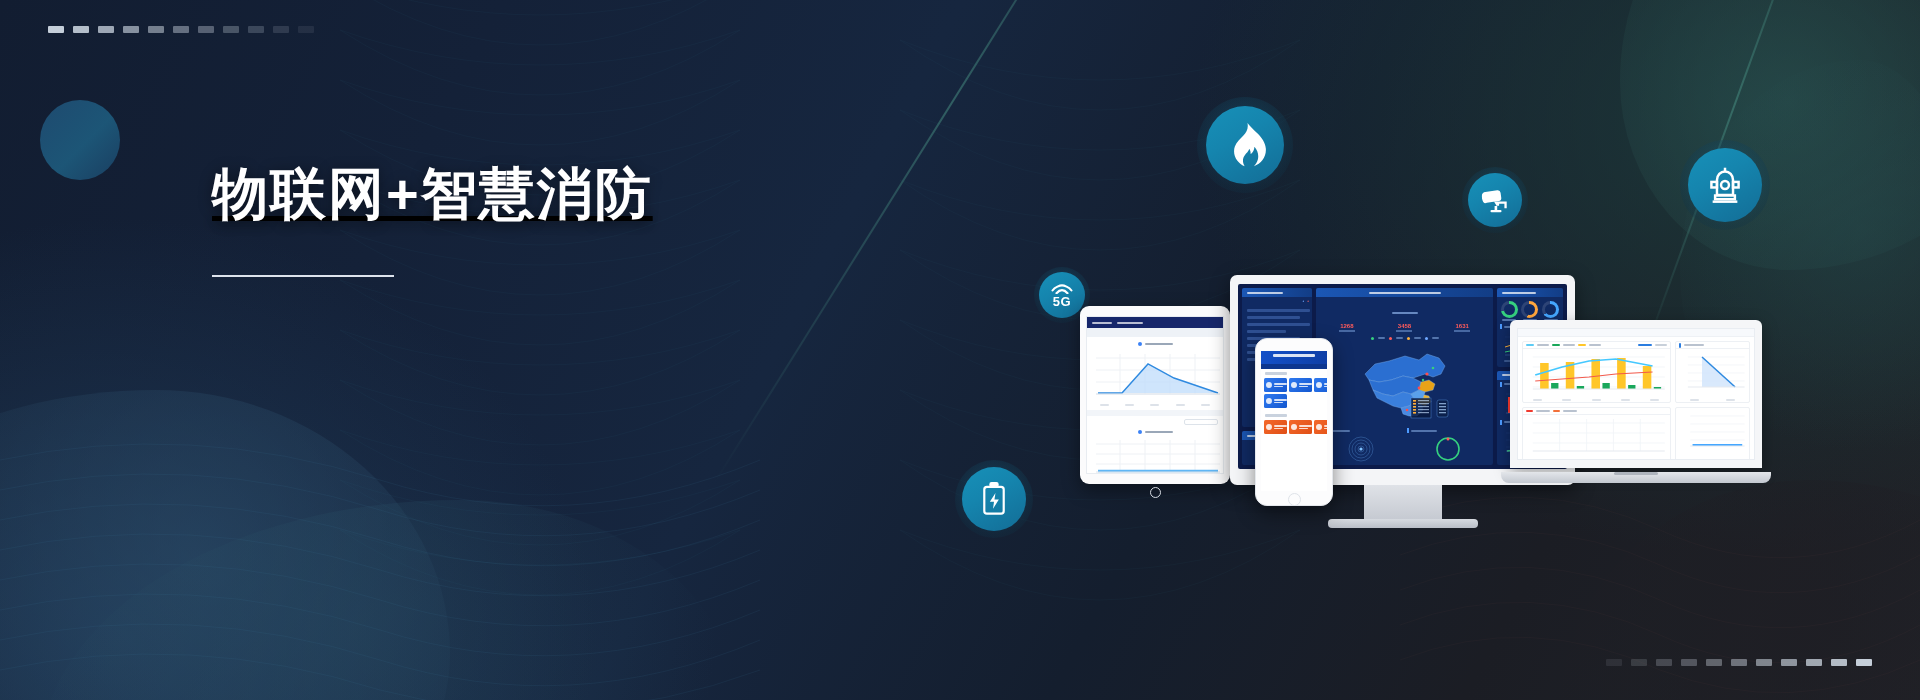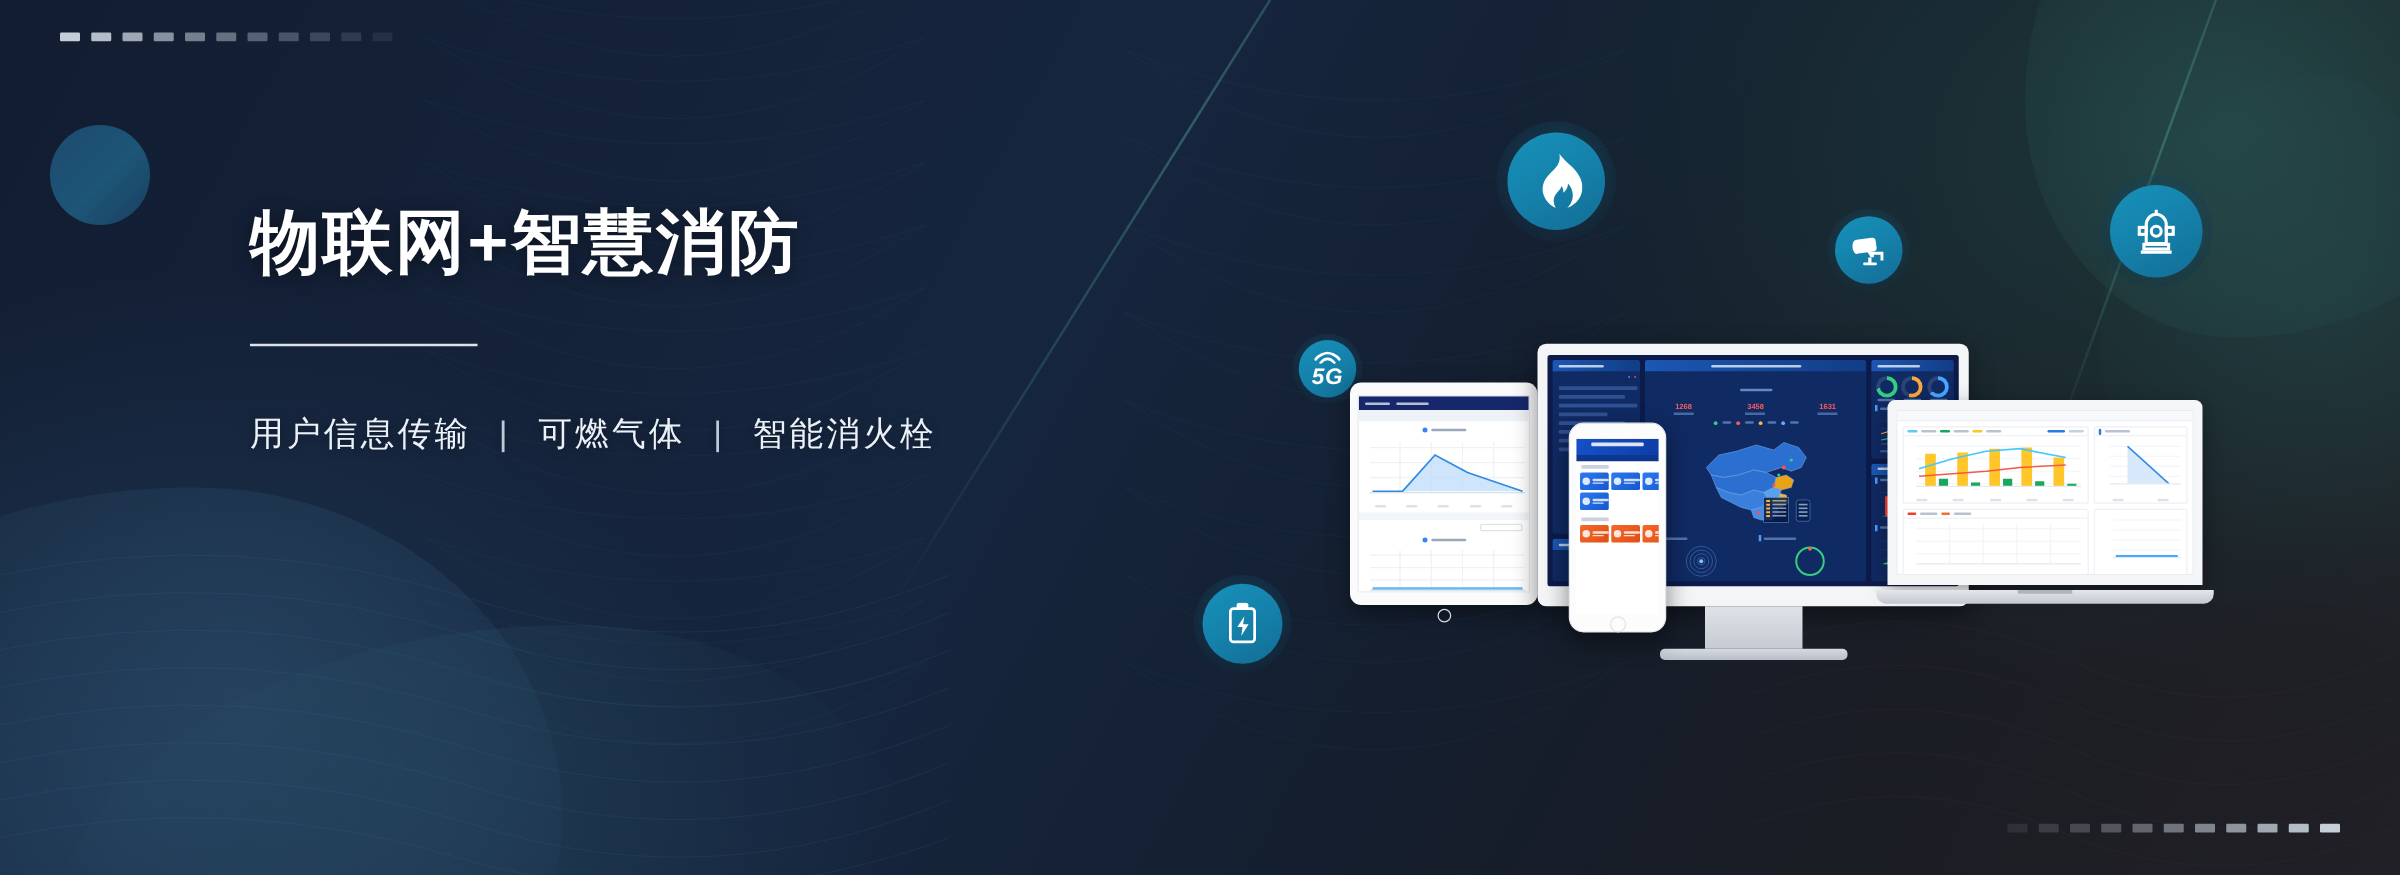--- a/index.html
+++ b/index.html
@@ -40,21 +40,21 @@
   .mesh{ position:absolute; opacity:.20; }
   .mesh svg{ display:block; }
 
   
   .dashes{ position:absolute; display:flex; gap:9px; align-items:center; }
   .dashes.top-left{ left:48px; top:26px; }
   .dashes.bottom-right{ right:48px; bottom:34px; }
   .dash{ width:16px; height:7px; background:#cfd8e3; border-radius:1px; }
 
   
-  .text-block{ position:absolute; left:200px; top:160px; width:700px; }
+  .text-block{ position:absolute; left:212px; top:160px; width:700px;text-decoration:underline; }
   .headline{ font-size:56px; font-weight:bold; color:#ffffff; letter-spacing:2px; line-height:1.2;
              text-shadow:0 2px 14px rgba(0,0,0,.45); }
   .subhead{ margin-top:24px; font-size:35px; color:#eef3f8; letter-spacing:6px; font-weight:400;
             text-shadow:0 2px 10px rgba(0,0,0,.35); }
   .rule{ margin-top:48px; width:182px; height:2px; background:#e8eef5; opacity:.95; }
   .features{ margin-top:48px; }
   .feature-line{ font-size:27px; color:#eaf1f8; letter-spacing:2.5px; line-height:1.65; white-space:nowrap;
                  text-shadow:0 1px 8px rgba(0,0,0,.35); }
   .sep{ color:#cfdbe8; margin:0 12px; opacity:.9; }
 
@@ -257,27 +257,20 @@
       <i class="dash" style="opacity:.64"></i>
     <i class="dash" style="opacity:.74"></i>
       <i class="dash" style="opacity:.85"></i>
     <i class="dash" style="opacity:.95"></i>
   </div>
 
   <div class="text-block">
     <div class="headline">物联网+智慧消防</div>
     <div class="rule"></div>
     <div class="features">
-      <div class="feature-line">
-        <span>用户信息传输</span>
-        <span class="sep">|</span>
-        <span>可燃气体</span>
-        <span class="sep">|</span>
-        <span>智能消火栓</span>
-      </div>
     </div>
   </div>
 
   <div class="badge badge-flame">
     <div class="ring"></div>
     <div class="core"></div>
     <div class="glyph">
       <svg width="42" height="46" viewBox="0 0 24 26" fill="#fff">
         <path d="M13.4 0.4c.7 3.2-.6 5.3-2.3 7.1-1.8 1.9-3.9 3.6-4.9 6.4-1.6 4.6 1.2 9.4 5.6 11.3-1.3-2.2-1.3-4.6.1-6.4.9-1.2 2.1-2 2.6-3.6.6 1 .8 2 .7 3.1 1.4-1 2.1-2.6 2.2-4.3 1.9 2.1 2.6 4.8 1.9 7.4-.4 1.5-1.2 2.7-2.2 3.7 4.3-1.5 7.2-5.5 6.8-10.1-.3-3.6-2.4-6.2-4.7-8.6C16.8 4.2 14.9 2.4 13.4.4z"></path>
       </svg>
@@ -315,21 +308,21 @@
   </div>
 
   <div class="badge badge-5g">
     <div class="ring"></div>
     <div class="core"></div>
     <div class="glyph" style="flex-direction:column;gap:1px;">
       <svg width="24" height="11" viewBox="0 0 24 11" fill="none" stroke="#fff" stroke-width="2.1" stroke-linecap="round">
         <path d="M2.5 7.5C5 4 10 2.4 12 2.4s7 1.6 9.5 5.1"></path>
         <path d="M6.5 10.2C8.4 8 10.6 7.1 12 7.1s3.6.9 5.5 3.1"></path>
       </svg>
-      <span style="font-size:18px;font-weight:bold;letter-spacing:0.5px;line-height:1;font-style:italic;">5G</span>
+      <span style="font-size:13px;font-weight:bold;letter-spacing:0.5px;line-height:1;">5G</span>
     </div>
   </div>
 
   <div class="badge badge-battery">
     <div class="ring"></div>
     <div class="core"></div>
     <div class="glyph">
       <svg width="26" height="34" viewBox="0 0 20 28" fill="none" stroke="#fff" stroke-width="1.8">
         <rect x="7" y="1" width="6" height="2.5" rx="1" fill="#fff"></rect>
         <rect x="2" y="4" width="16" height="22" rx="2.2"></rect>

